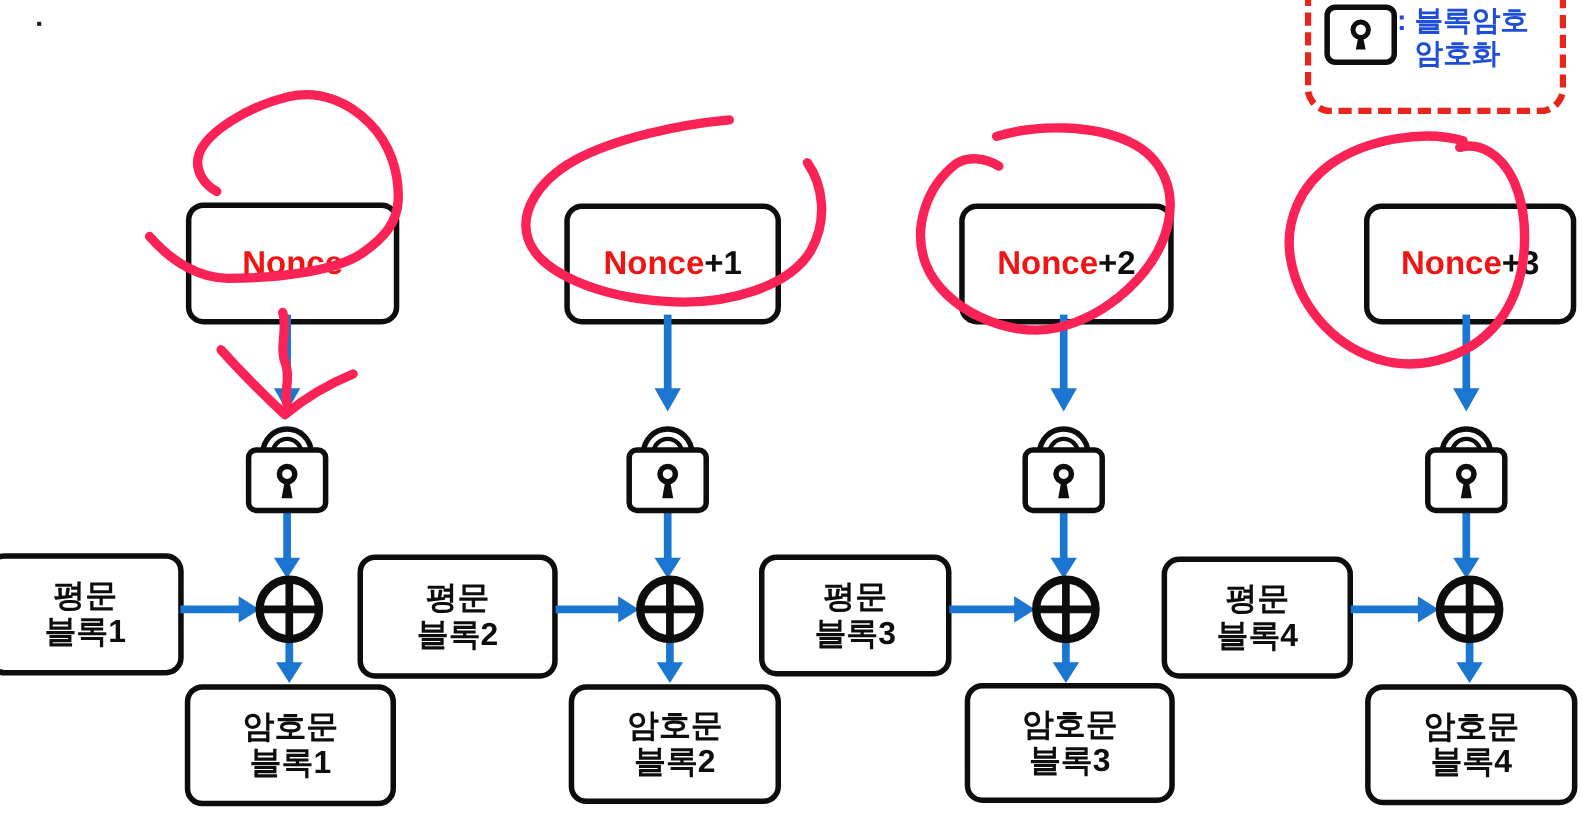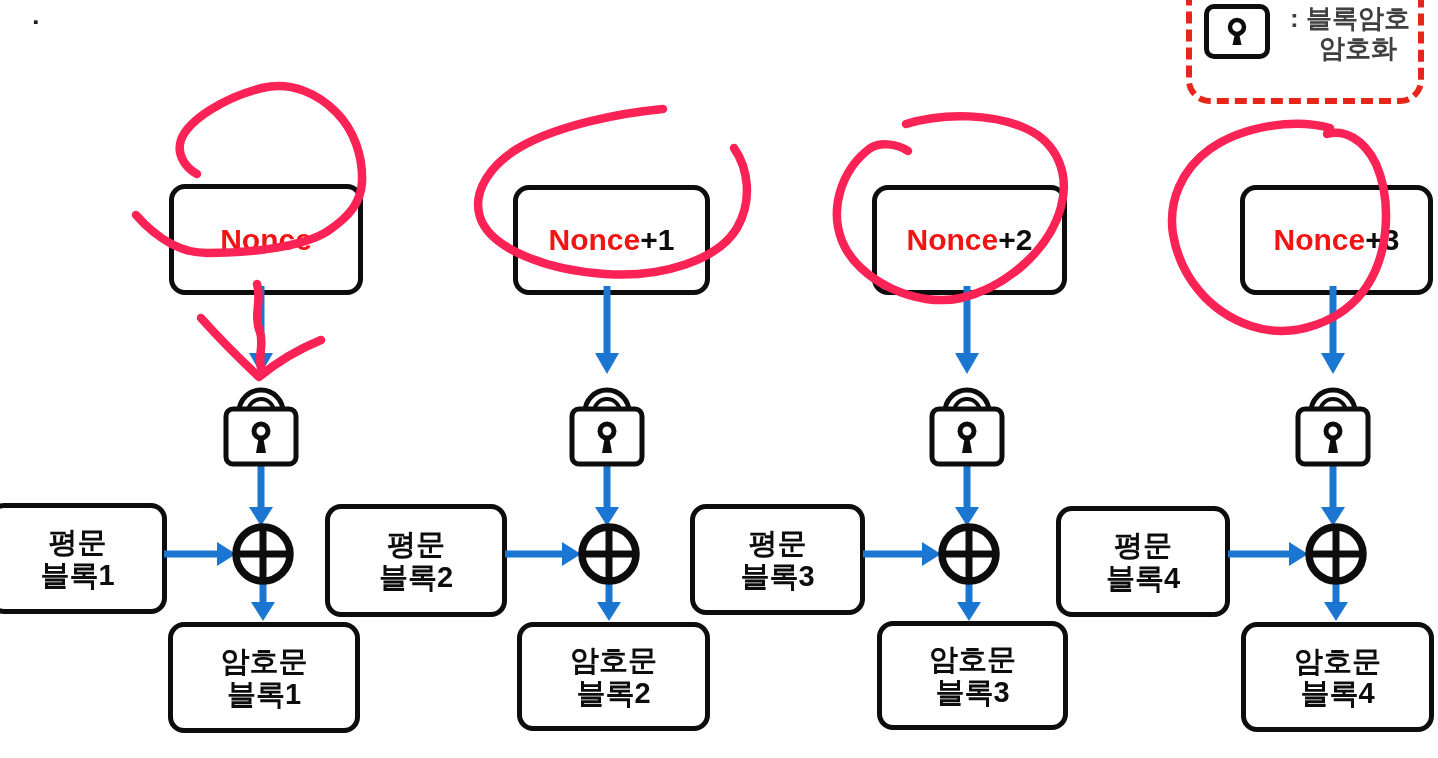--- a/index.html
+++ b/index.html
@@ -12,22 +12,22 @@
        display:flex;flex-direction:column;align-items:center;justify-content:center;
        font-weight:bold;font-size:29px;line-height:1.12;color:#0d0d0d;text-align:center;z-index:2;}
   .nonce-box{flex-direction:row;font-size:30px;}
   .nonce-red{color:#f01414;}
   .nonce-suffix{color:#0d0d0d;}
   .legend{position:absolute;left:1186px;top:-22px;width:226px;height:114px;
           border:6px dashed #e8251a;border-radius:24px;z-index:4;}
   .legend-inner{position:absolute;left:12px;top:20px;display:flex;}
   .legend-icon{width:56px;height:45px;border:5px solid #0d0d0d;border-radius:10px;
                display:flex;align-items:center;justify-content:center;background:#fff;}
-  .legend-text{margin-left:20px;font-weight:bold;font-size:26px;line-height:1.15;color:#404040;}
-  .legend-line2{padding-left:16px;text-align:center;}
+  .legend-text{margin-left:0;font-weight:bold;font-size:26px;line-height:1.15;color:#1d4ed8;}
+  .legend-line2{padding-left:16px;}
   svg.overlay{position:absolute;left:0;top:0;z-index:5;pointer-events:none;}
 </style>
 </head>
 <body>
 
 <div class="canvas">
 
   <div class="title-row">
     <span class="bullet">▪</span>
   </div>

